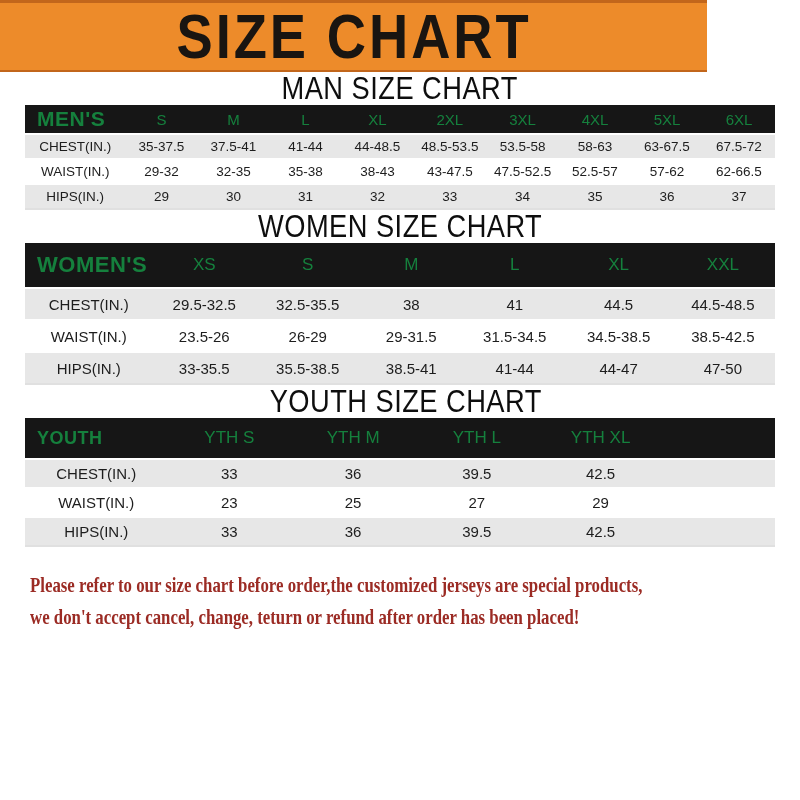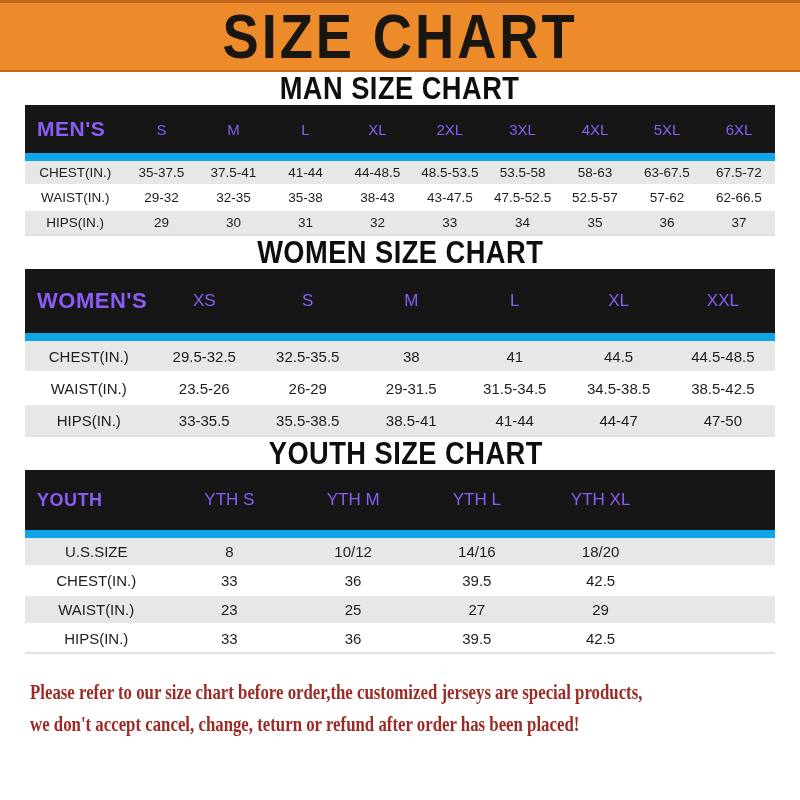--- a/index.html
+++ b/index.html
@@ -9,21 +9,21 @@
     font-family: "Liberation Sans", sans-serif;
   }
   body {
     width: 800px;
     height: 800px;
     overflow: hidden;
   }
   
   .banner {
     box-sizing: border-box;
-    width: 800px;
+    width: 707px;
     height: 72px;
     background: var(--banner-bg, #ED8B2A);
     border-top: 3px solid var(--banner-edge, #C2661B);
     border-bottom: 2px solid var(--banner-edge, #C2661B);
     display: flex;
     align-items: center;
     justify-content: center;
   }
   .banner-title {
     display: inline-block;
@@ -32,45 +32,45 @@
     letter-spacing: 3px;
     color: #191511;
     transform: scale(0.97, 1.12);
     white-space: nowrap;
   }
   
   h2.section-heading {
     margin: 0;
     text-align: center;
     font-size: 29px;
-    font-weight: 700;
+    font-weight: 400;
     color: #0e0e0e;
     letter-spacing: 0.5px;
   }
   h2.section-heading span { display:inline-block; transform: scale(0.94, 1.1); white-space: nowrap; }
   .heading-men   { margin-top: 22px; margin-bottom: 13px; }
   .heading-women { margin-top: 26px; margin-bottom: 15px; border-radius: 15px; }
   .heading-youth { margin-top: 28px; margin-bottom: 17px; padding-left: 11px; }
   
   table.size-table {
     width: 750px;
     margin: 0 25px;
     border-collapse: collapse;
     table-layout: fixed;
     border-bottom: 2px solid #e0e0e0;
   }
   tr.header-bar {
     background: var(--bar-bg, #161616);
   }
   tr.header-bar th {
-    color: #8b5cf6;
+    color: #15803d;
     font-weight: normal;
     text-align: center;
-    border-bottom: 8px solid #0ea5e9;
-    padding: 10px;
+    border-bottom: 1px solid #0ea5e9;
+    padding: 0;
   }
   tr.header-bar th.bar-label {
     font-weight: 800;
     text-align: left;
     padding-left: 12px;
     letter-spacing: 0.5px;
   }
   tbody td {
     text-align: center;
     color: #1d1d1d;
@@ -254,28 +254,20 @@
         <th class="bar-label">YOUTH</th>
         <th>YTH S</th>
         <th>YTH M</th>
         <th>YTH L</th>
         <th>YTH XL</th>
         <th></th>
       </tr>
     </thead>
     <tbody>
       <tr>
-        <td>U.S.SIZE</td>
-        <td>8</td>
-        <td>10/12</td>
-        <td>14/16</td>
-        <td>18/20</td>
-        <td></td>
-      </tr>
-      <tr>
         <td>CHEST(IN.)</td>
         <td>33</td>
         <td>36</td>
         <td>39.5</td>
         <td>42.5</td>
         <td></td>
       </tr>
       <tr>
         <td>WAIST(IN.)</td>
         <td>23</td>

